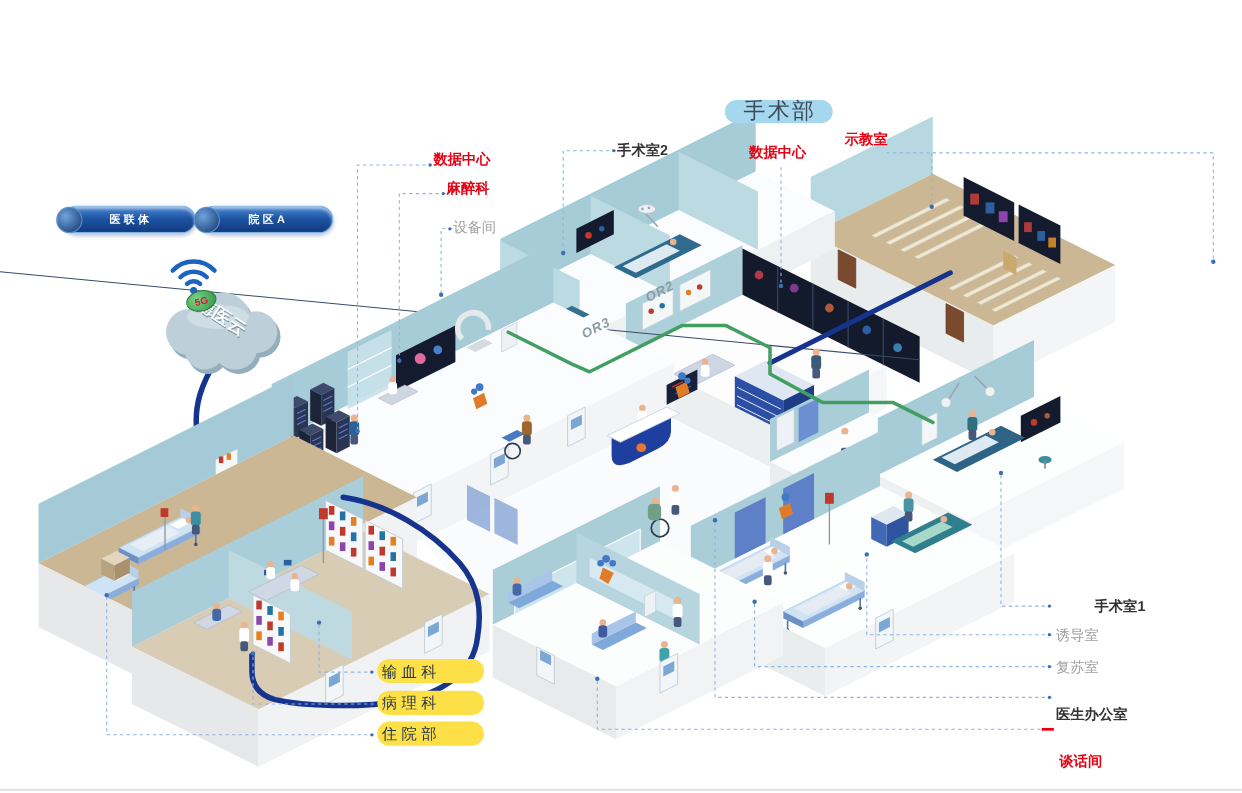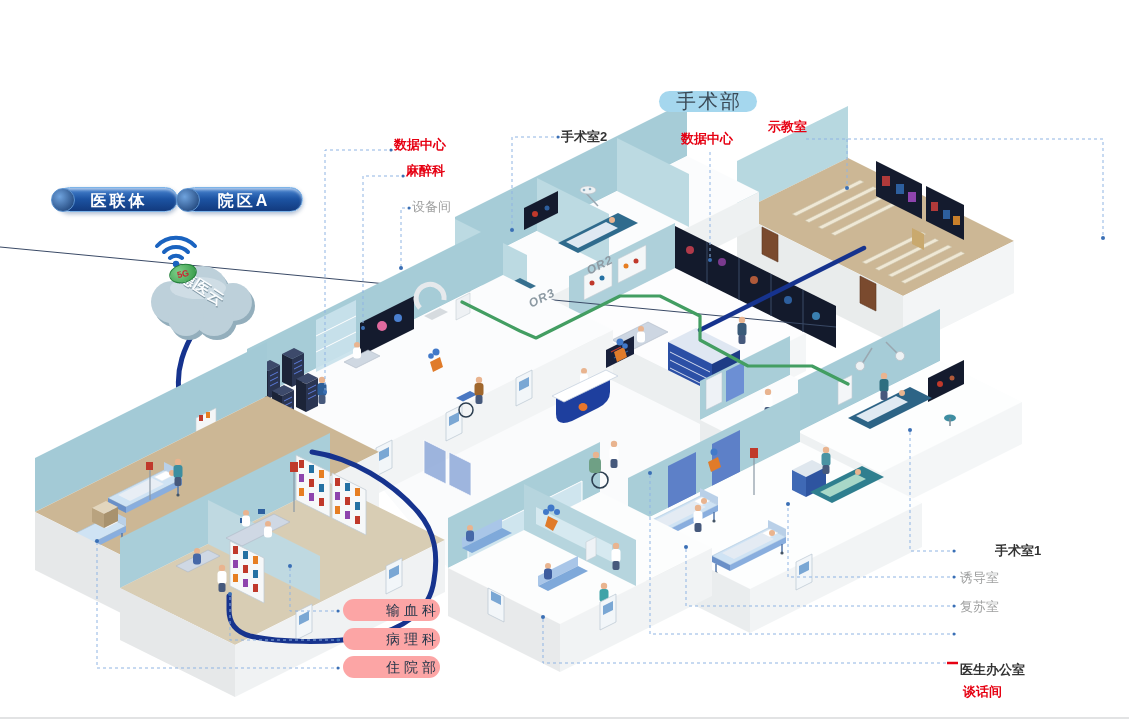--- a/index.html
+++ b/index.html
@@ -4,29 +4,29 @@
 <style>
   html,body{margin:0;padding:0;background:#fff;}
   #stage{position:relative;width:1129px;height:721px;background:#ffffff;overflow:hidden;
          font-family:"Liberation Sans",sans-serif;}
   #iso{position:absolute;left:0;top:0;width:1129px;height:721px;}
   .lbl{position:absolute;font-size:13px;line-height:16px;white-space:nowrap;}
   .lbl.red{color:#e60012;font-weight:bold;}
   .lbl.dark{color:#333333;font-weight:bold;}
   .lbl.gray{color:#9fa0a0;font-weight:normal;}
   .dept-pill{position:absolute;left:343px;width:97px;height:22px;border-radius:11px;
-             background:#fca5a5;color:#1f3347;font-size:14px;line-height:22px;text-align:right;
+             background:#fde047;color:#1f3347;font-size:14px;line-height:22px;text-align:left;
              letter-spacing:4px;text-indent:4px;cursor:pointer;}
   .surgery-pill{position:absolute;left:659px;top:91px;width:98px;height:21px;border-radius:10.5px;
              background:#a5d7ee;color:#3b4a57;font-size:20px;line-height:21px;text-align:center;
              letter-spacing:2px;text-indent:2px;cursor:pointer;}
   .nav-btn{position:absolute;top:187px;width:121px;height:25px;border-radius:13px;
            background:linear-gradient(180deg,#4a86d2 0%,#1c53a2 48%,#123a7e 100%);
            border:1px solid #7db4e8;box-shadow:inset 0 2px 3px rgba(255,255,255,.55),0 2px 4px rgba(20,60,120,.35);
-           color:#ffffff;font-weight:bold;font-size:16px;line-height:25px;text-align:center;
+           color:#ffffff;font-weight:bold;font-size:10px;line-height:25px;text-align:center;
            letter-spacing:3px;text-indent:3px;cursor:pointer;box-sizing:border-box;}
   .nav-btn .cap{position:absolute;left:-7px;top:0px;width:24px;height:24px;border-radius:50%;
            background:radial-gradient(circle at 35% 35%,#6fa3de,#123468);border:1px solid #5b92cf;box-sizing:border-box;}
   .orlbl{position:absolute;color:#8d9aa3;font-size:12px;font-weight:bold;font-style:italic;
          transform:rotate(-27deg);letter-spacing:1px;}
   #cloud-text{position:absolute;left:176px;top:278px;transform:rotate(33deg);color:#fbfdfe;
          font-size:16px;font-weight:bold;letter-spacing:1px;text-shadow:1px 1px 0 #7d95a3;}
   #cloud-badge{position:absolute;left:169px;top:264px;width:28px;height:19px;border-radius:50%;
          transform:rotate(-14deg);background:radial-gradient(circle at 35% 35%,#7fd08a,#2f9542);
          border:1px solid #23803a;color:#cc2232;font-size:9px;font-weight:bold;line-height:18px;
@@ -506,21 +506,21 @@
 
 <div class="lbl red" style="left:394px;top:137px;">数据中心</div>
 <div class="lbl red" style="left:406px;top:163px;">麻醉科</div>
 <div class="lbl gray" style="left:412px;top:199px;">设备间</div>
 <div class="lbl dark" style="left:561px;top:129px;">手术室2</div>
 <div class="lbl red" style="left:681px;top:131px;">数据中心</div>
 <div class="lbl red" style="left:758px;top:119px;margin-left:10px;">示教室</div>
 <div class="lbl dark" style="left:960px;top:543px;margin-left:35px;">手术室1</div>
 <div class="lbl gray" style="left:960px;top:570px;">诱导室</div>
 <div class="lbl gray" style="left:960px;top:599px;">复苏室</div>
-<div class="lbl dark" style="left:960px;top:662px;">医生办公室</div>
+<div class="lbl dark" style="left:960px;top:642px;">医生办公室</div>
 <div class="lbl red" style="left:963px;top:656px;margin-top:28px;">谈话间</div>
 
 <div class="dept-pill" style="top:599px;">输血科</div>
 <div class="dept-pill" style="top:628px;">病理科</div>
 <div class="dept-pill" style="top:656px;">住院部</div>
 
 <div class="orlbl" style="left:586px;top:258px;">OR2</div>
 <div class="orlbl" style="left:528px;top:291px;">OR3</div>
 
 <div id="footer-line"></div>

